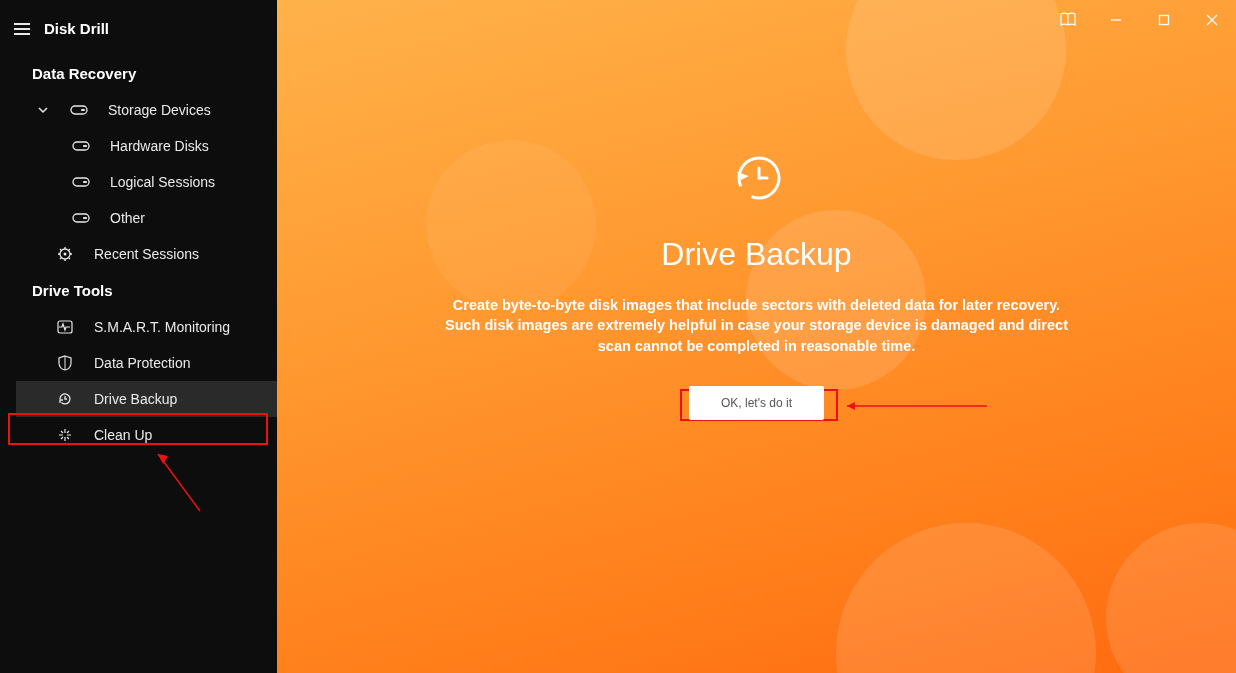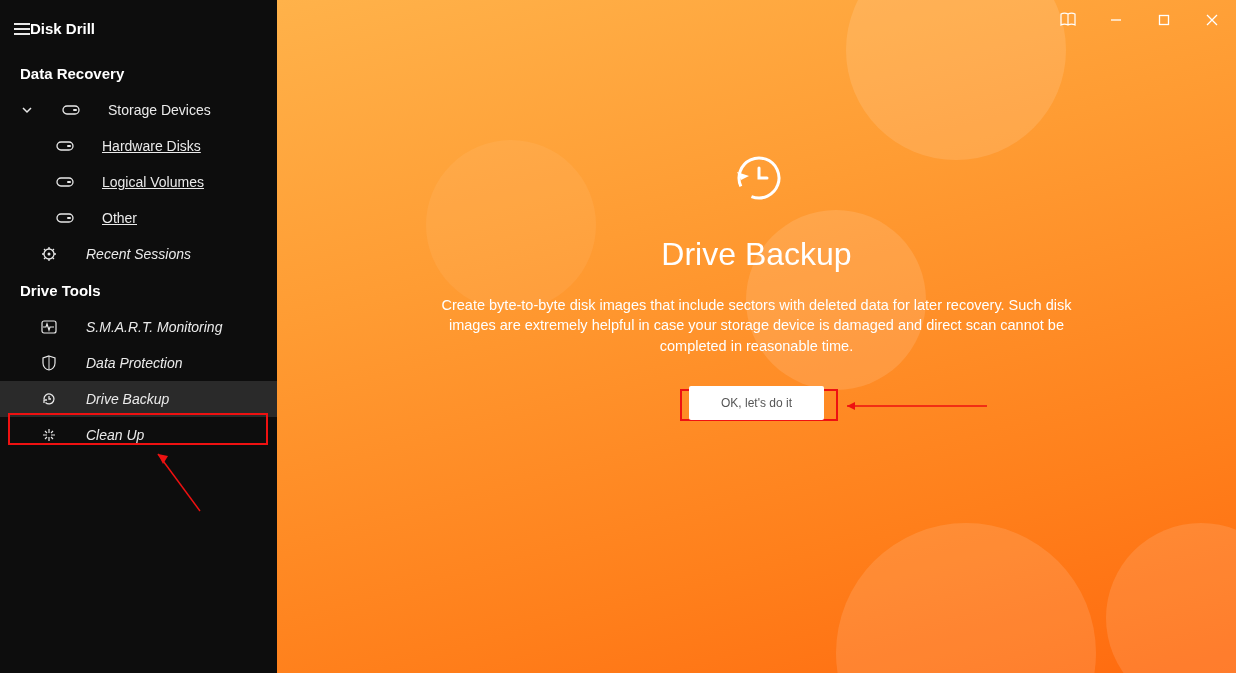--- a/index.html
+++ b/index.html
@@ -3,36 +3,36 @@
 <meta charset="utf-8">
 <style>
   * { box-sizing: border-box; margin: 0; padding: 0; }
   html, body { width: 1236px; height: 673px; font-family: "Segoe UI", Arial, sans-serif; overflow: hidden; }
   .app { display: flex; width: 100%; height: 100%; background: #000; }
   .sidebar {
     width: 277px; height: 100%; background: #0d0d0d; color: #e8e8e8;
     display: flex; flex-direction: column; padding-top: 4px;
   }
   .topbar {
-    display:flex; align-items:center; gap:0; padding: 16px 14px 18px 14px;
+    display:flex; align-items:center; gap:14px; padding: 16px 14px 18px 14px;
   }
   .hamburger { display:inline-flex; flex-direction:column; gap:3px; cursor:pointer;}
   .hamburger span { width:16px; height:2px; background:#e8e8e8; display:block;}
   .app-title { font-size:15px; font-weight:600; color:#fff;}
   .section-title {
-    font-size:15px; font-weight:600; color:#fff; padding: 10px 20px 10px 20px;
+    font-size:15px; font-weight:600; color:#fff; padding: 10px 20px 10px 20px; margin-left: 12px;
   }
   .nav-item {
-    display:flex; align-items:center; gap:28px; padding: 8px 0 8px 20px;
-    font-size:14px; color:#eaeaea; cursor:pointer; height:36px;
+    display:flex; align-items:center; gap:20px; padding: 8px 0 8px 20px;
+    font-size:14px; color:#eaeaea; cursor:pointer; height:36px;margin-left:16px;
   }
   .nav-item .chev { width:14px; display:inline-flex; justify-content:center;}
-  .nav-item.sub { padding-left: 56px; text-decoration: underline; }
+  .nav-item.sub { padding-left: 56px; }
   .nav-item.top { padding-left: 20px; }
-  .nav-item.indent1 { padding-left: 40px; font-style: italic; }
+  .nav-item.indent1 { padding-left: 40px; }
   .nav-item.active { background:#2a2a2a; }
   .icon { width:18px; display:inline-flex; justify-content:center; align-items:center;}
   .main {
     flex:1; position:relative; overflow:hidden;
     background: linear-gradient(165deg, #ffb24a 0%, #ff9c33 35%, #ff7f1b 75%, #ff6a0f 100%);
     display:flex; flex-direction:column; align-items:center;
   }
   .circle { position:absolute; border-radius:50%; background: rgba(255,255,255,0.12); }
   .c1 { width:220px; height:220px; top:-60px; right:170px; }
   .c2 { width:180px; height:180px; top:210px; right:310px; }
@@ -42,21 +42,21 @@
   .window-controls {
     position:absolute; top:0; right:0; display:flex; gap:0;
   }
   .wc {
     width:48px; height:40px; display:flex; align-items:center; justify-content:center;
     color:#fff; cursor:pointer;
   }
   .hero { margin-top:150px; display:flex; flex-direction:column; align-items:center; z-index:2;}
   .hero-icon { width:56px; height:56px; margin-bottom:30px; }
   .hero-title { color:#fff; font-size:32px; font-weight:400; margin-bottom:22px;}
-  .hero-desc { color:#fff; font-size:14.5px; line-height:1.4; text-align:center; max-width:640px; margin-bottom:30px;}
+  .hero-desc { color:#fff; font-size:14.5px; line-height:1.4; text-align:center; max-width:640px; margin-bottom:30px;font-weight:bold;}
   .cta {
     background:#fff; color:#555; border:none; padding: 10px 32px; font-size:12px;
     cursor:pointer; border-radius:2px;
   }
   .red-box-1 { position:absolute; border:2px solid #e11; pointer-events:none; }
   .rb-sidebar { left:8px; top:413px; width:260px; height:32px; }
   .rb-main { left:403px; top:389px; width:158px; height:32px; }
   .arrow { position:absolute; pointer-events:none; }
   svg { display:block; }
 </style>
@@ -102,21 +102,21 @@
       <span>Hardware Disks</span>
     </div>
 
     <div class="nav-item sub">
       <span class="icon">
         <svg width="18" height="14" viewBox="0 0 18 14">
             <rect x="1" y="3" width="16" height="8" rx="4" fill="none" stroke="#e8e8e8" stroke-width="1.3"></rect>
             <rect x="11" y="6" width="4" height="2" rx="1" fill="#e8e8e8"></rect>
           </svg>
       </span>
-      <span>Logical Volumes</span>
+      <span>Logical Sessions</span>
     </div>
 
 
     <div class="nav-item sub">
       <span class="icon">
         <svg width="18" height="14" viewBox="0 0 18 14">
             <rect x="1" y="3" width="16" height="8" rx="4" fill="none" stroke="#e8e8e8" stroke-width="1.3"></rect>
             <rect x="11" y="6" width="4" height="2" rx="1" fill="#e8e8e8"></rect>
           </svg>
       </span>

